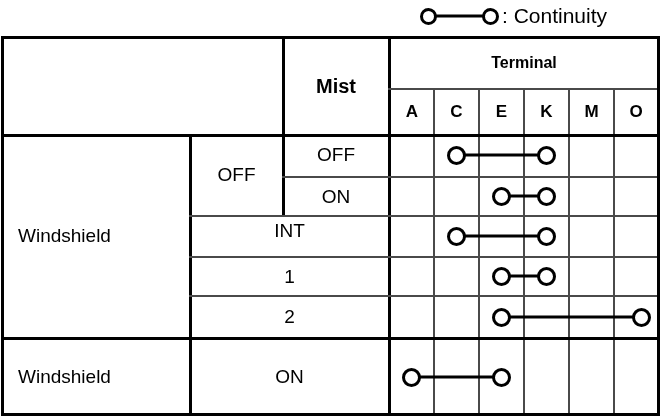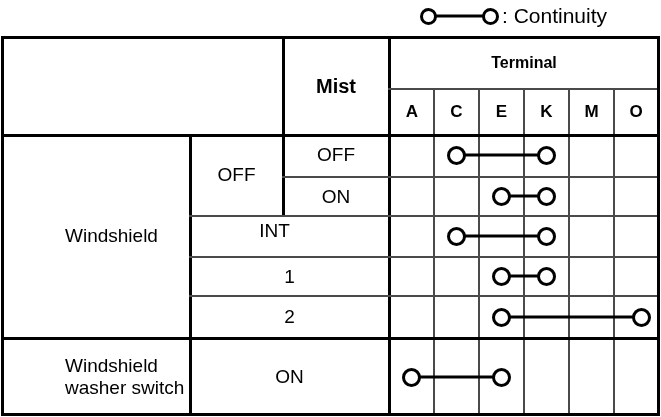--- a/index.html
+++ b/index.html
@@ -70,21 +70,20 @@
     display: flex;
     align-items: center;
     justify-content: center;
     color: #000;
     text-align: center;
     line-height: 1.15;
   }
   .cell.left {
     justify-content: flex-start;
     text-align: center;
-    margin-left: 47px;
   }
   .hdr-bold {
     font-weight: bold;
     font-size: 20px;
   }
   .hdr-term {
     font-weight: bold;
     font-size: 16px;
   }
   .hdr-letter {
@@ -188,27 +187,26 @@
 
     <div class="cell left rowlabel" style="left:14px; top:95px; width:170px; height:203px; flex-direction:column; align-items:flex-start; justify-content:center;">
       <span>Windshield</span>
     </div>
 
     <div class="cell rowlabel" style="left:187px; top:95px; width:91px; height:81px;">OFF</div>
 
     <div class="cell rowlabel" style="left:280px; top:95px;  width:104px; height:42px;">OFF</div>
     <div class="cell rowlabel" style="left:280px; top:139px; width:104px; height:37px;">ON</div>
 
-    <div class="cell rowlabel" style="left:172px; top:178px; width:197px; height:27px;">INT</div>
+    <div class="cell rowlabel" style="left:187px; top:178px; width:197px; height:27px;">INT</div>
     <div class="cell rowlabel" style="left:187px; top:219px; width:197px; height:37px;">1</div>
     <div class="cell rowlabel" style="left:187px; top:258px; width:197px; height:40px;">2</div>
 
     <div class="cell left rowlabel" style="left:14px; top:301px; width:170px; height:73px; flex-direction:column; align-items:flex-start; justify-content:center;">
       <span>Windshield</span>
-      <span>washer switch</span>
     </div>
     <div class="cell rowlabel" style="left:187px; top:301px; width:197px; height:73px;">ON</div>
 
     <div class="conn" style="left:0px; top:106px; width:653px;">
       <span class="bar" style="left:452px; width:90px;"></span>
       <span class="node" style="left:452px;"></span>
       <span class="node" style="left:542px;"></span>
     </div>
 
     <div class="conn" style="left:0px; top:147px; width:653px;">

